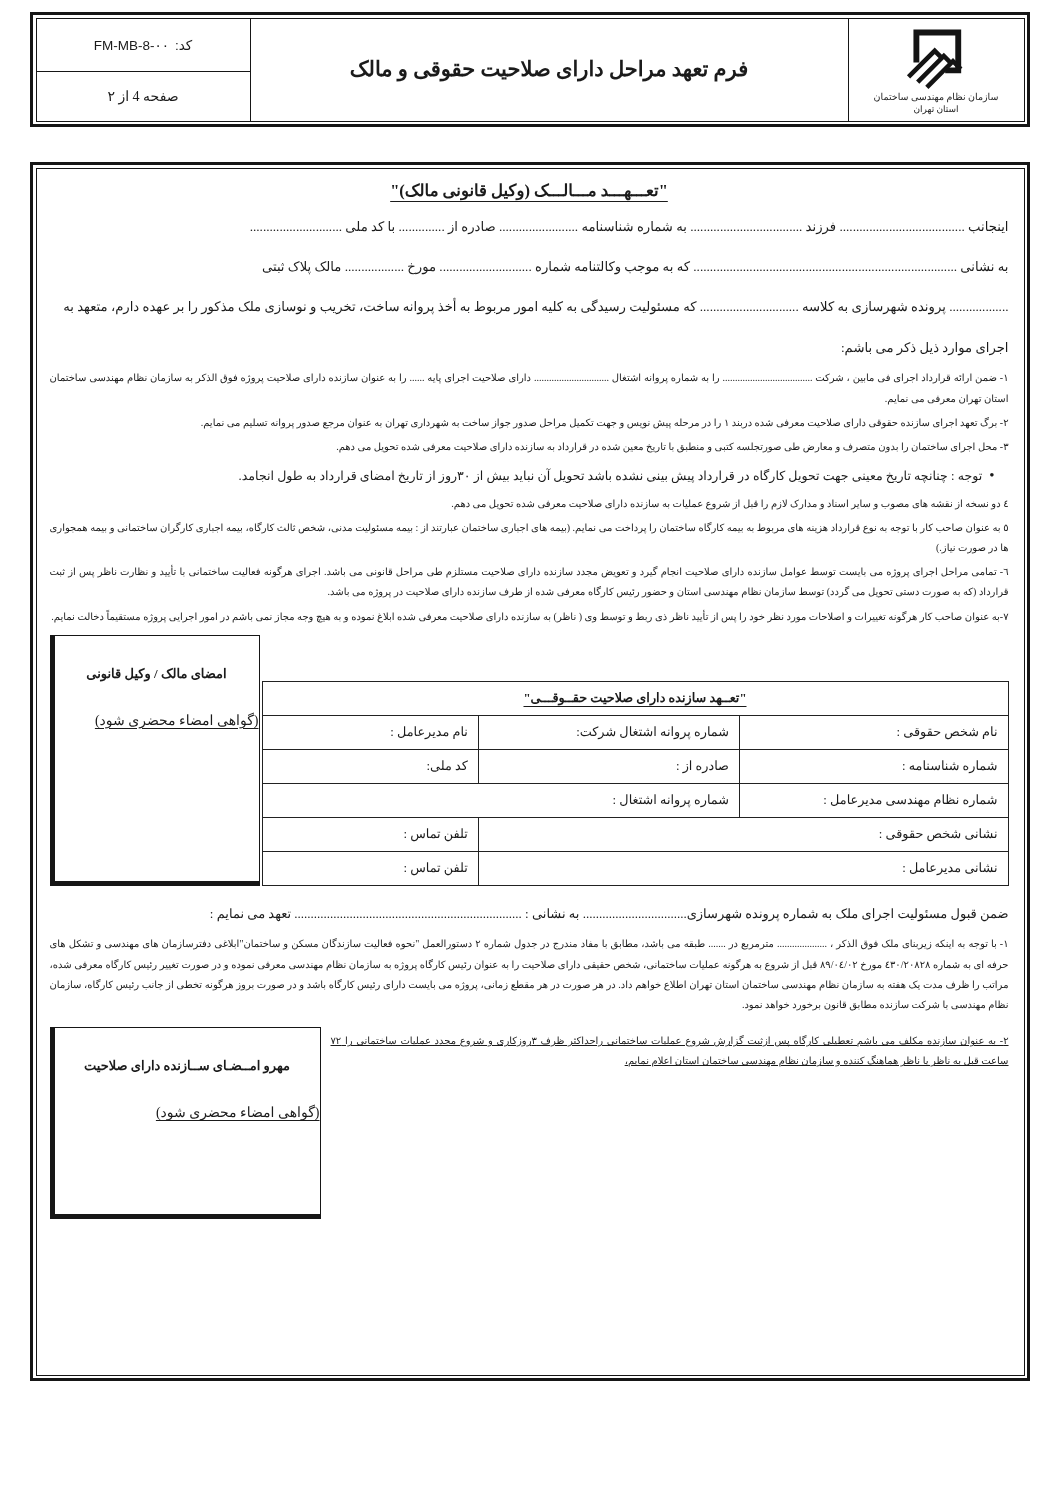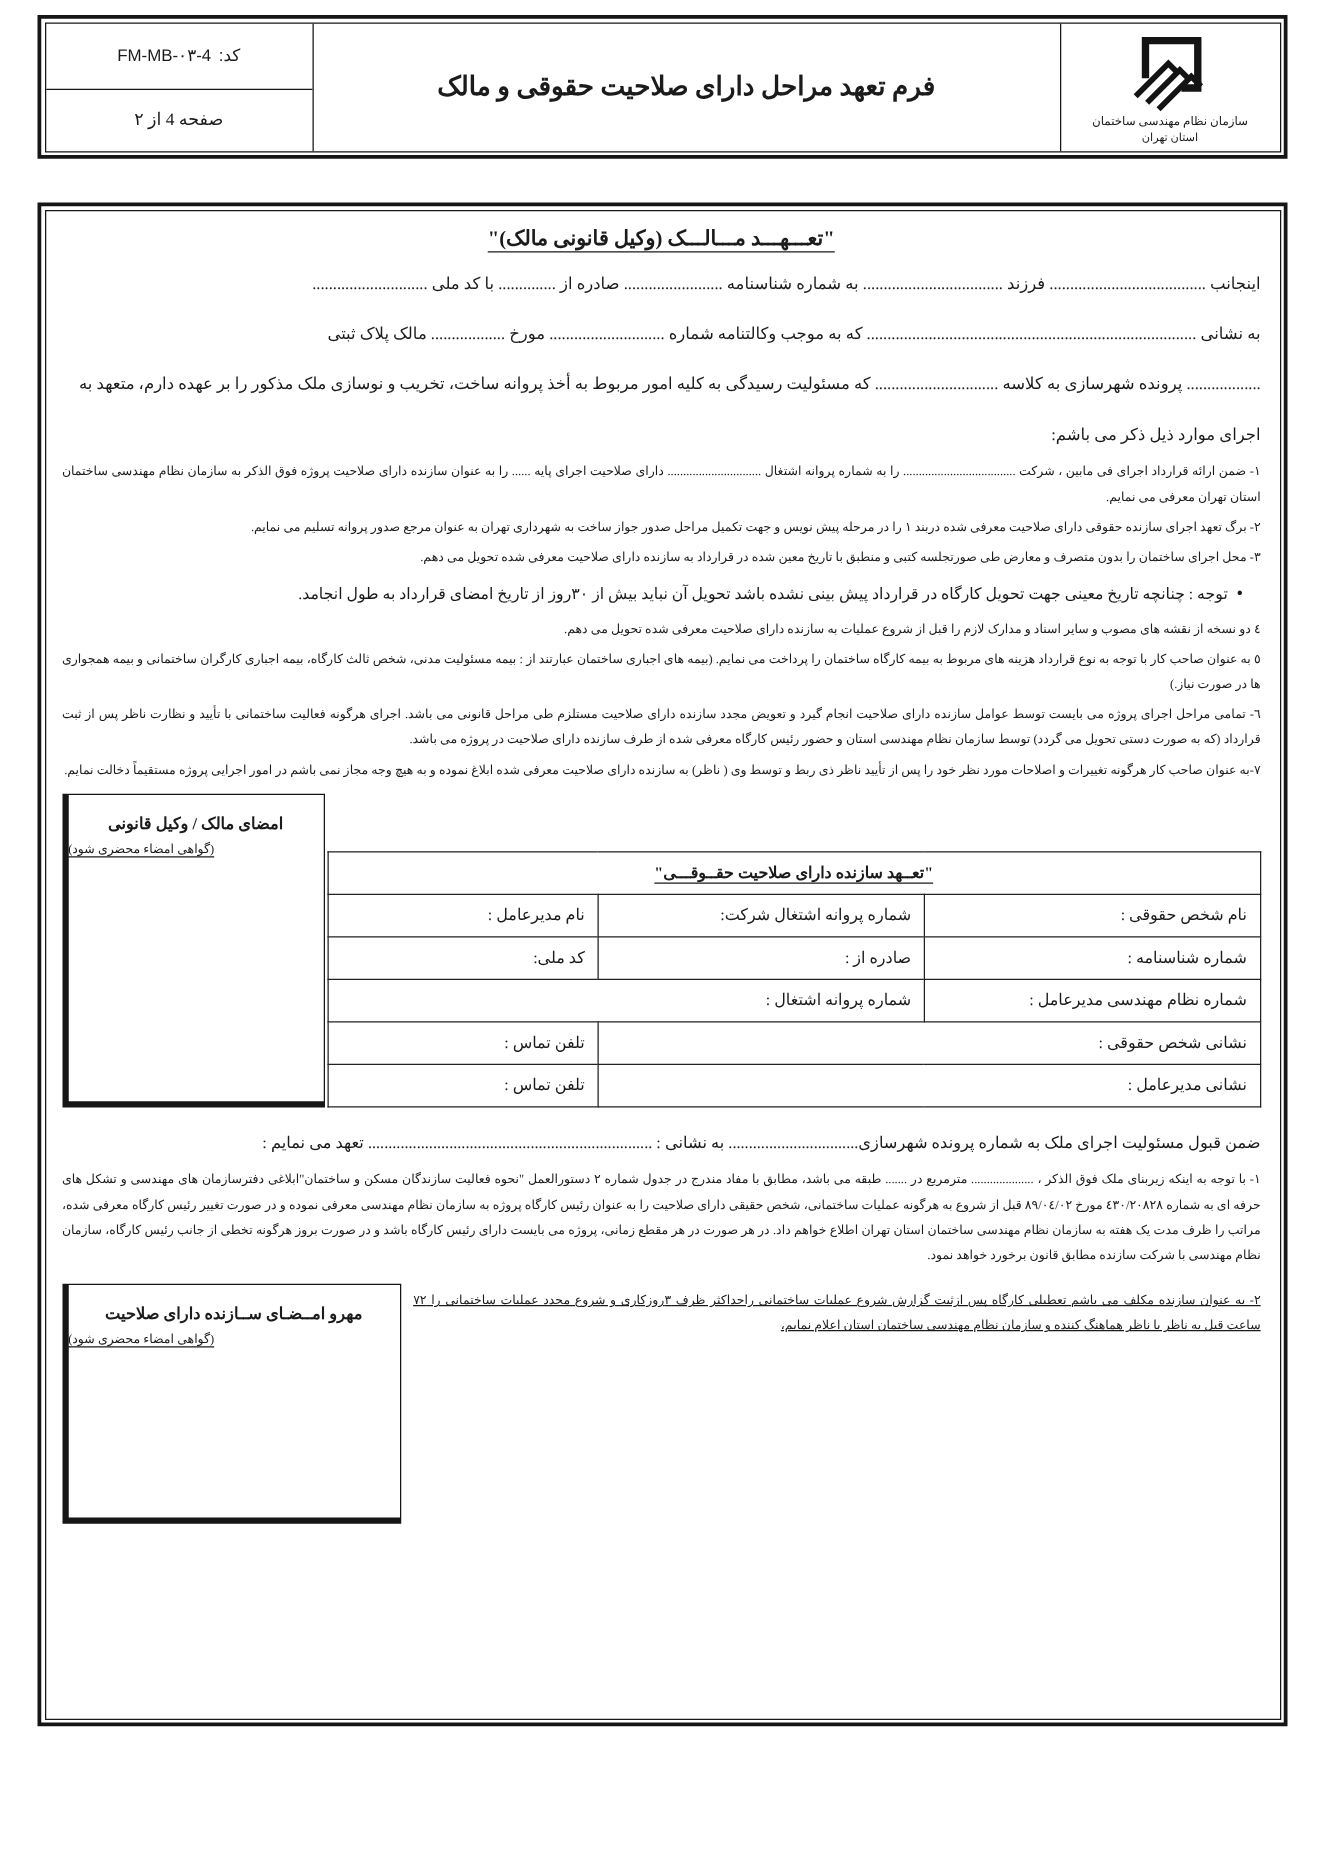--- a/index.html
+++ b/index.html
@@ -34,22 +34,22 @@
   p{margin:0;}
   .intro{font-size:13.2px;line-height:1.55;margin-bottom:20px;text-align:justify;}
   .lead{margin-bottom:10px;}
   .item{font-size:10px;line-height:2.02;text-align:justify;margin-bottom:4px;}
   .note{font-size:12.6px;line-height:1.9;padding-right:14px;margin-bottom:4px;text-align:justify;}
   .bullet{font-size:15px;margin-left:7px;}
 
   
   .sigbox{border:1.6px solid #161616;border-left-width:5px;border-bottom-width:5px;
       box-sizing:border-box;background:#fff;}
-  .sb-t{font-weight:700;font-size:13px;text-align:center;margin-top:15px;padding:0 6px;font-family:Liberation Serif, serif;}
-  .sb-s{font-size:10px;text-align:left;margin-top:6px;text-decoration:underline;text-underline-offset:3px;}
+  .sb-t{font-weight:700;font-size:13px;text-align:center;margin-top:30px;padding:0 6px;font-family:Liberation Serif, serif;}
+  .sb-s{font-size:14px;text-align:right;margin-top:30px;text-decoration:underline;text-underline-offset:3px;}
 
   
   .row1{display:flex;margin-top:8px;}
   .tbl-wrap{flex:1;padding-top:46px;min-width:0;}
   .sb1{width:210px;margin-right:2px;}
   table.btable{width:100%;border-collapse:collapse;table-layout:fixed;}
   table.btable td{border:1.6px solid #222;height:29px;padding:2px 10px;
       font-size:12.8px;vertical-align:middle;}
   td.t-title{height:40px;text-align:center;font-weight:800;font-size:14.5px;}
   td.t-title span{text-decoration:underline;text-underline-offset:4px;}
@@ -76,21 +76,21 @@
           <path d="M24 92 L64 52 L76 64" fill="none" stroke="#141414" stroke-width="7"></path>
           <path d="M38 100 L78 60 L90 72" fill="none" stroke="#141414" stroke-width="7"></path>
         </svg>
         <div class="org1">سازمان نظام مهندسی ساختمان</div>
         <div class="org2">استان تهران</div>
       </div>
       <div class="hdr-title-cell">فرم تعهد مراحل دارای صلاحیت حقوقی و مالک</div>
       <div class="hdr-meta-cell">
         <div class="hdr-code">
           <span>کد:</span>
-          <span dir="ltr">FM-MB-۰۳-4</span>
+          <span dir="ltr">FM-MB-8-۰۰</span>
         </div>
         <div class="hdr-page">صفحه 4 از ۲</div>
       </div>
     </div>
   </div>
 
   <div class="frame dbl">
     <div class="dbl-in body-in">
 
       <div class="sec-title">"تعـــهـــد مـــالـــک (وکیل قانونی مالک)"</div>

